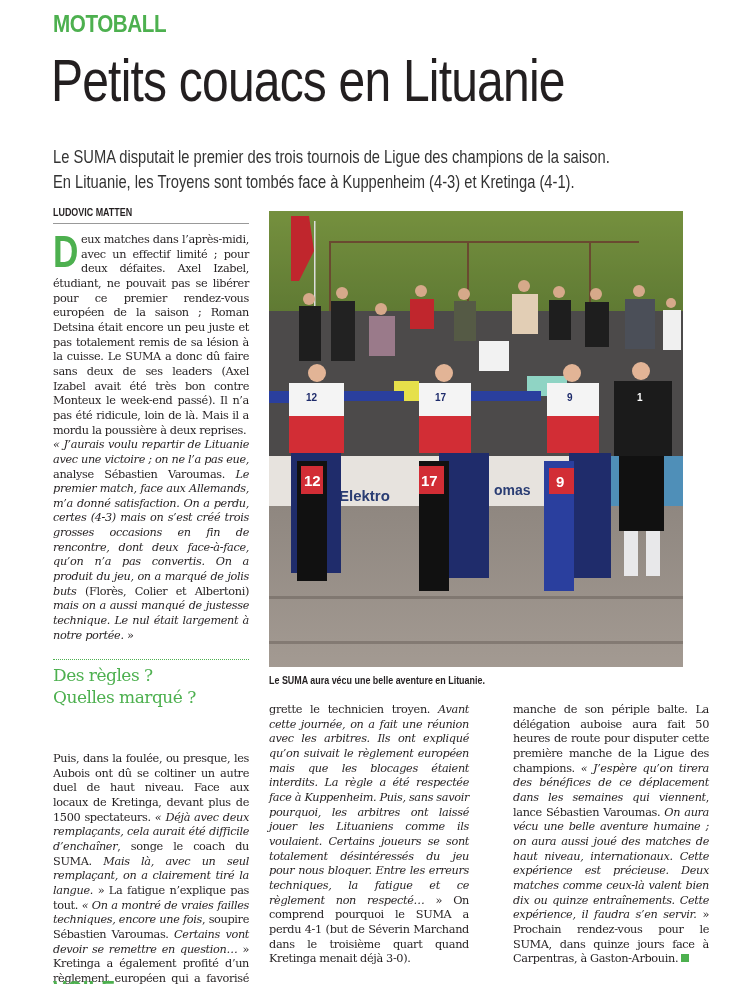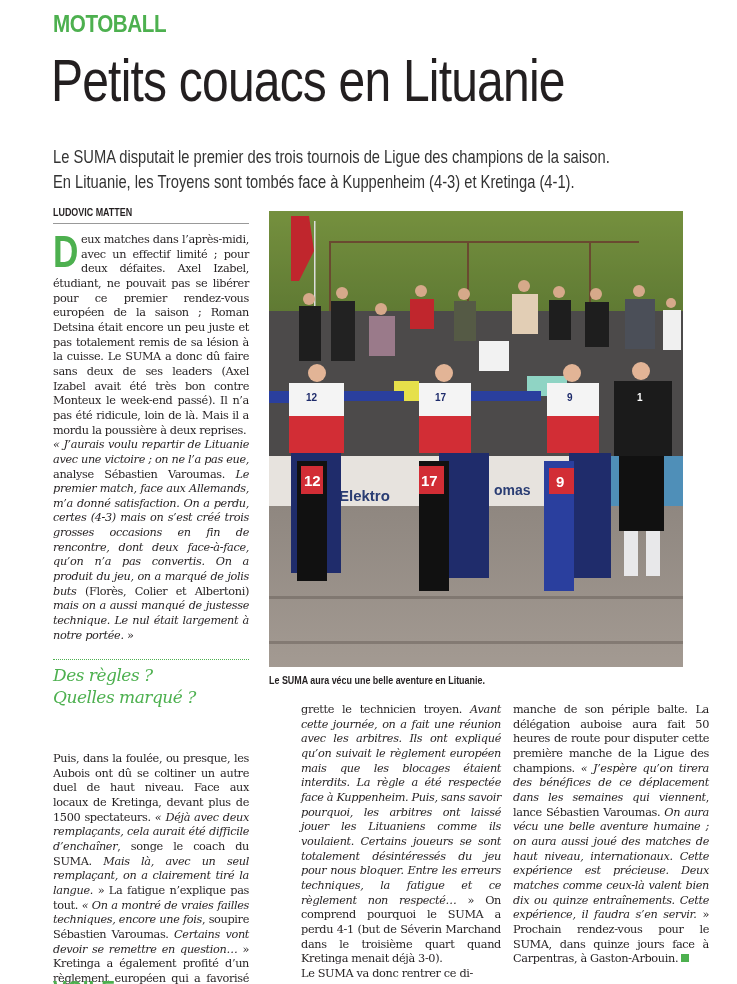--- a/index.html
+++ b/index.html
@@ -6,26 +6,26 @@
   body { width: 737px; height: 984px; position: relative; overflow: hidden; color: #231f20; }
   .rubric { position: absolute; left: 53px; top: 10px; font-family: "Liberation Sans", sans-serif; font-weight: bold; font-size: 24px; color: #4db04f; letter-spacing: -0.5px; transform: scaleX(0.86); transform-origin: left top; }
   .title { position: absolute; left: 51px; top: 48px; font-family: "Liberation Sans", sans-serif; font-weight: normal; font-size: 60px; color: #231f20; letter-spacing: -1px; transform: scaleX(0.8); transform-origin: left top; white-space: nowrap; line-height: 1.1; }
   .chapo { position: absolute; left: 53px; top: 144px; width: 780px; font-family: "Liberation Sans", sans-serif; font-size: 18.5px; line-height: 25px; color: #333; transform: scaleX(0.795); transform-origin: left top; }
   .byline { position: absolute; left: 53px; top: 206px; font-family: "Liberation Sans", sans-serif; font-weight: bold; font-size: 10.5px; color: #231f20; transform: scaleX(0.85); transform-origin: left top; }
   .byline-rule { position: absolute; left: 53px; top: 223px; width: 196px; height: 1px; background: #999; }
   .col { position: absolute; font-family: "DejaVu Serif", serif; font-size: 11.3px; line-height: 14.65px; color: #231f20; text-align: justify; hyphens: manual; letter-spacing: -0.35px; }
   .col p { margin: 0; }
   .col1a { left: 53px; top: 233px; width: 196px; }
   .col1b { left: 53px; top: 752px; width: 196px; }
-  .col2 { left: 269px; top: 703px; width: 200px; margin-left: 32px; }
+  .col2 { left: 269px; top: 703px; width: 200px; }
   .col3 { left: 513px; top: 703px; width: 196px; }
   em { }
   .dropcap { float: left; font-family: "Liberation Sans", sans-serif; font-weight: bold; font-size: 44px; line-height: 34px; color: #4db04f; margin: 2px 6px 0 0; transform: scaleX(0.8); transform-origin: left top; width: 22px; height: 34px; }
   .dotted-rule { position: absolute; left: 53px; top: 659px; width: 196px; border-top: 1.5px dotted #4db04f; }
-  .subhead { position: absolute; left: 53px; top: 664px; font-family: "DejaVu Serif", serif; font-style: italic; font-size: 17px; line-height: 22px; color: #4db04f; letter-spacing: -0.5px; }
+  .subhead { position: absolute; left: 53px; top: 664px; font-family: "DejaVu Serif", serif; font-size: 17px; line-height: 22px; color: #4db04f; letter-spacing: -0.5px; }
   .photo { position: absolute; left: 269px; top: 211px; width: 414px; height: 456px; overflow: hidden; background: #7b7a74; }
   .caption { position: absolute; left: 269px; top: 674px; font-family: "Liberation Sans", sans-serif; font-weight: bold; font-size: 10.5px; color: #231f20; transform: scaleX(0.85); transform-origin: left top; white-space: nowrap; }
   .end-square { display: inline-block; width: 8px; height: 8px; background: #4db04f; margin-left: 3px; vertical-align: 0; }
   .next-rubric { position: absolute; left: 53px; top: 976px; font-family: "Liberation Sans", sans-serif; font-weight: bold; font-size: 24px; color: #4db04f; transform: scaleX(0.86); transform-origin: left top; }
 </style>
 </head>
 <body>
 
 <div class="rubric">MOTOBALL</div>
 <h1 class="title" style="margin:0">Petits couacs en Lituanie</h1>
@@ -148,20 +148,19 @@
         <rect x="355" y="320" width="14" height="45" fill="#e8e8ea"></rect>
         <rect x="377" y="320" width="14" height="45" fill="#e8e8ea"></rect>
       </g>
     </g>
   </svg>
 </div>
 <div class="caption">Le SUMA aura vécu une belle aventure en Lituanie.</div>
 
 <div class="col col2">
   <p><span>grette le technicien troyen. </span><em>Avant cette journée, on a fait une réunion avec les arbitres. Ils ont expliqué qu’on suivait le règlement européen mais que les blocages étaient interdits. La règle a été respectée face à Kuppenheim. Puis, sans savoir pourquoi, les arbitres ont laissé jouer les Lituaniens comme ils voulaient. Certains joueurs se sont totalement désintéressés du jeu pour nous bloquer. Entre les erreurs techniques, la fatigue et ce règlement non respecté…</em><span> » On comprend pourquoi le SUMA a perdu 4-1 (but de Séverin Marchand dans le troisième quart quand Kretinga menait déjà 3-0).</span></p>
-  <p>Le SUMA va donc rentrer ce di-</p>
 </div>
 
 <div class="col col3">
   <p><span>manche de son périple balte. La délégation auboise aura fait 50 heures de route pour disputer cette première manche de la Ligue des champions. </span><em>« J’espère qu’on tirera des bénéfices de ce déplacement dans les semaines qui viennent</em><span>, lance Sébastien Varoumas. </span><em>On aura vécu une belle aventure humaine ; on aura aussi joué des matches de haut niveau, internationaux. Cette expérience est précieuse. Deux matches comme ceux-là valent bien dix ou quinze entraînements. Cette expérience, il faudra s’en servir.</em><span> » Prochain rendez-vous pour le SUMA, dans quinze jours face à Carpentras, à Gaston-Arbouin.</span><span class="end-square"></span></p>
 </div>
 
 <div class="next-rubric">VOILE</div>
 
 </body></html>

